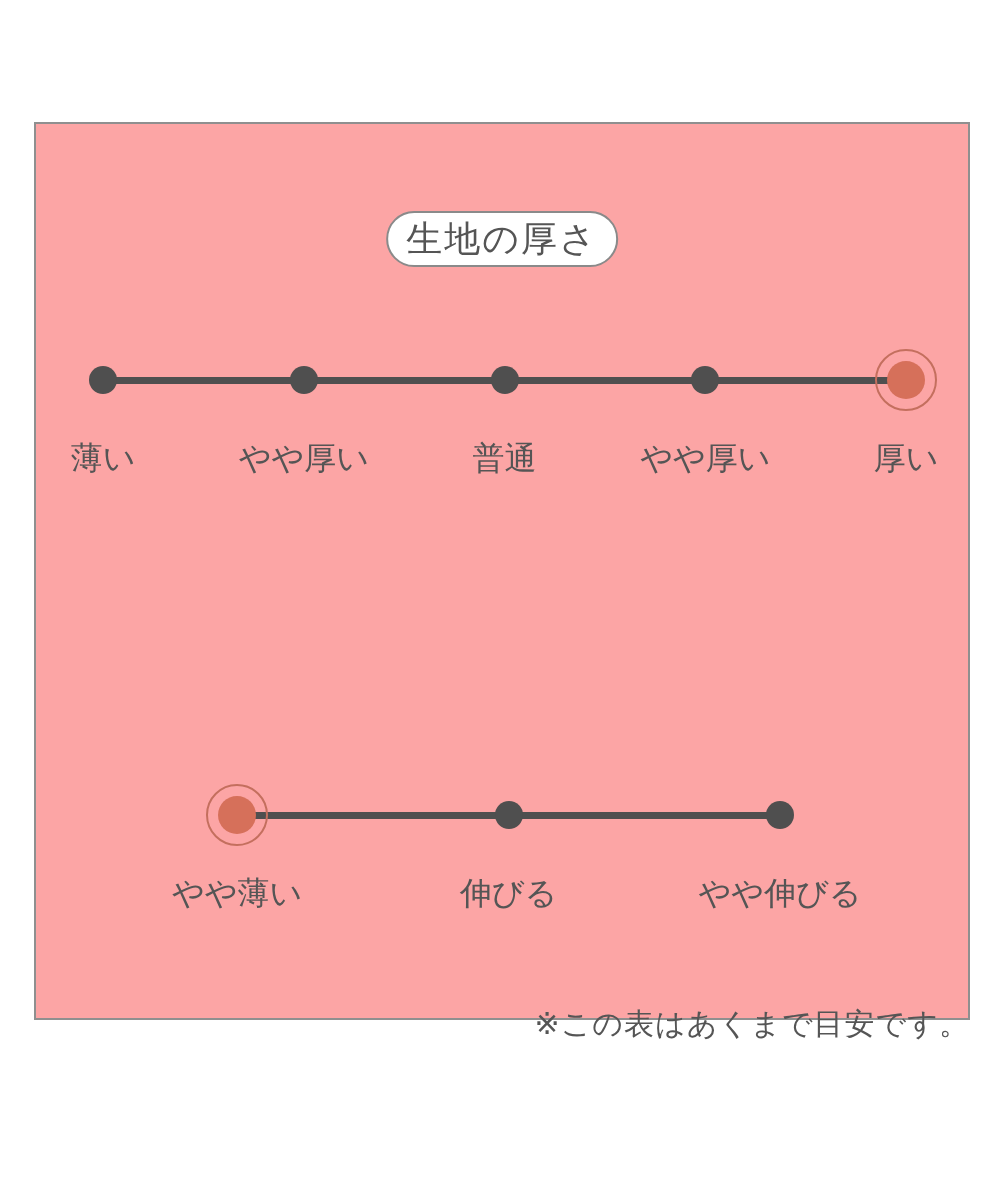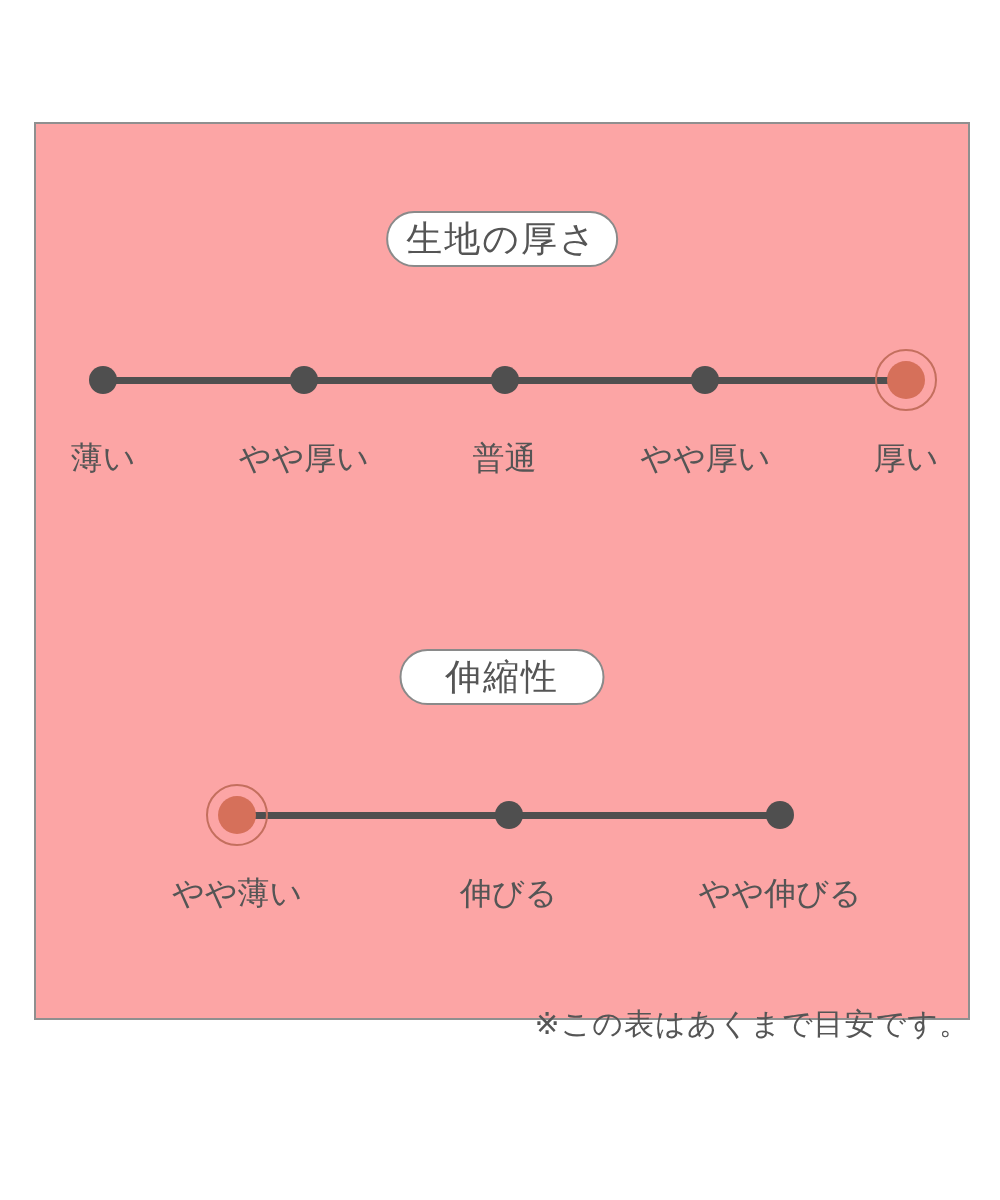--- a/index.html
+++ b/index.html
@@ -127,23 +127,20 @@
       </div>
     <div class="labels-row">
         <div class="scale-label" style="left: 0%;">薄い</div>
         <div class="scale-label" style="left: 25%;">やや厚い</div>
         <div class="scale-label" style="left: 50%;">普通</div>
         <div class="scale-label" style="left: 75%;">やや厚い</div>
         <div class="scale-label selected" style="left: 100%;">厚い</div>
       </div>
   </div>
 
-  <div class="pill p2">
-    <span>伸縮性</span>
-  </div>
 
   <div class="scale s2">
     <div class="track"></div>
     <div class="dots-row">
         <div class="dot selected" style="left: 0%;">
           <div class="ring"></div>
         </div>
         <div class="dot" style="left: 50%;"></div>
         <div class="dot" style="left: 100%;"></div>
       </div>

